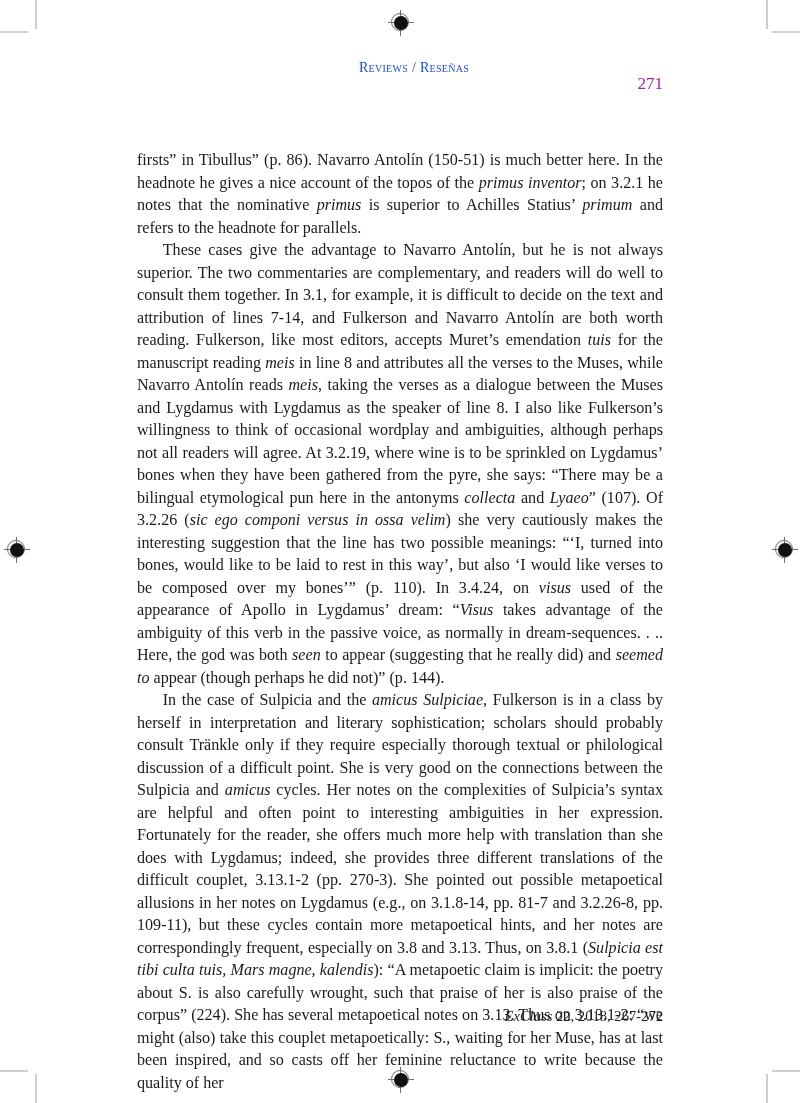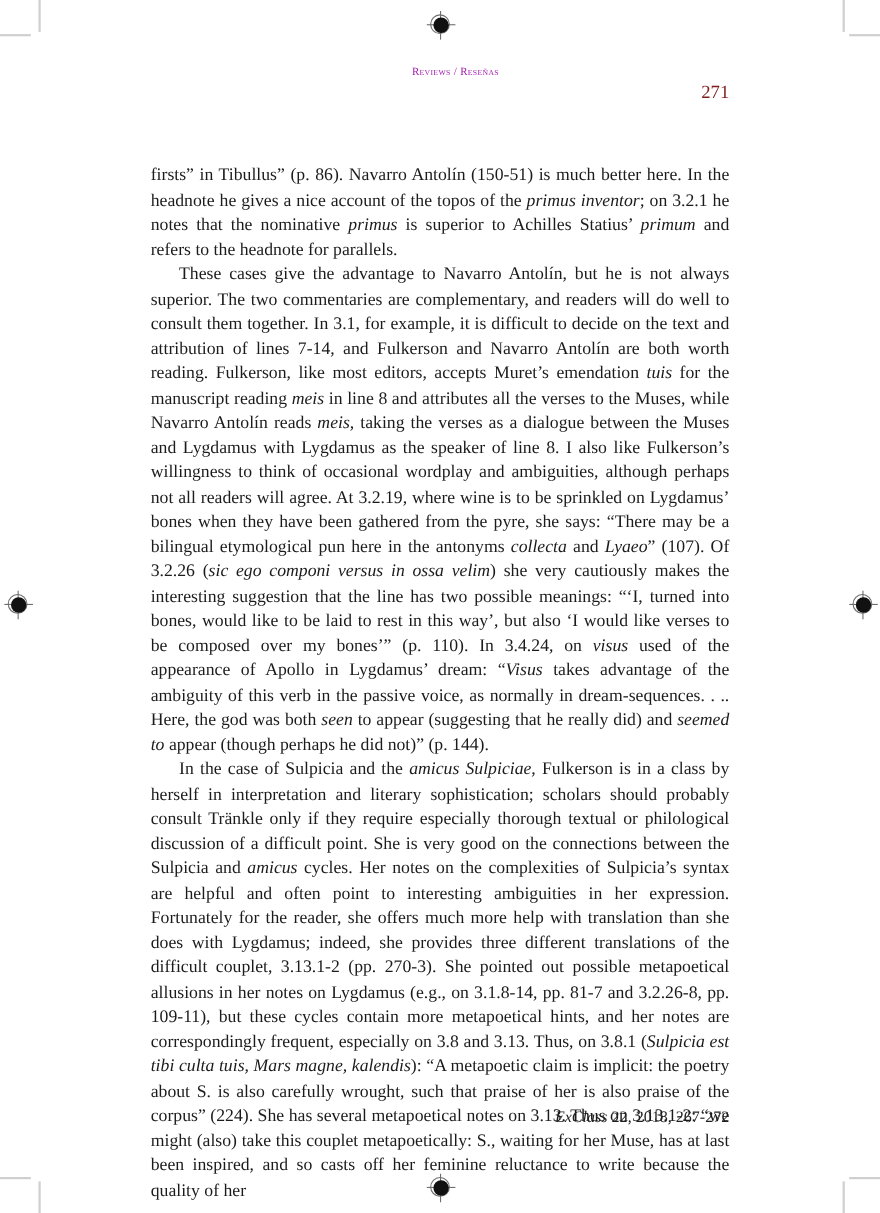--- a/index.html
+++ b/index.html
@@ -66,31 +66,31 @@
 
   .running-head {
     display: flex;
     align-items: baseline;
     justify-content: center;
     position: relative;
     height: 34px;
   }
   .running-head .rh-title {
     font-variant: small-caps;
-    font-size: 10px;
+    font-size: 14px;
     letter-spacing: 0.3px;
-    color: #a21caf;
+    color: #1d4ed8;
     margin-left: 28px;
   }
   .running-head .rh-page {
     position: absolute;
     right: 0;
     bottom: 0;
     font-size: 17px;
-    color: #7f1d1d;
+    color: #a21caf;
   }
 
   .body-text {
     margin-top: 55px;
     font-size: 16.1px;
     line-height: 22.5px;
     text-align: justify;
     text-justify: inter-word;
     hyphens: none;
     color: #1b1b1b;

